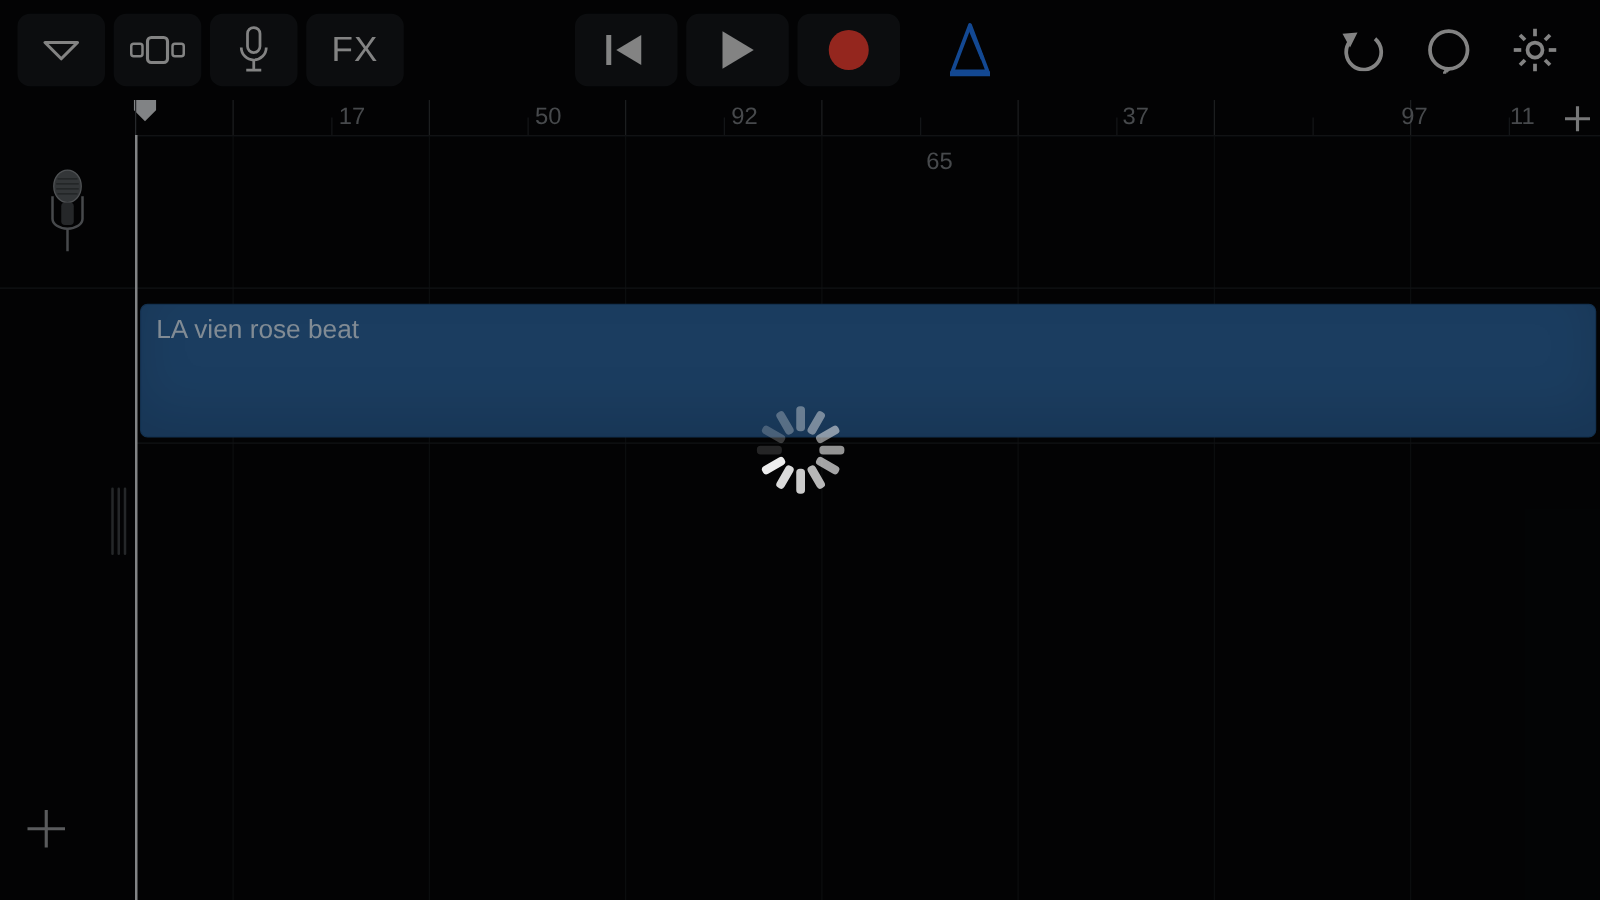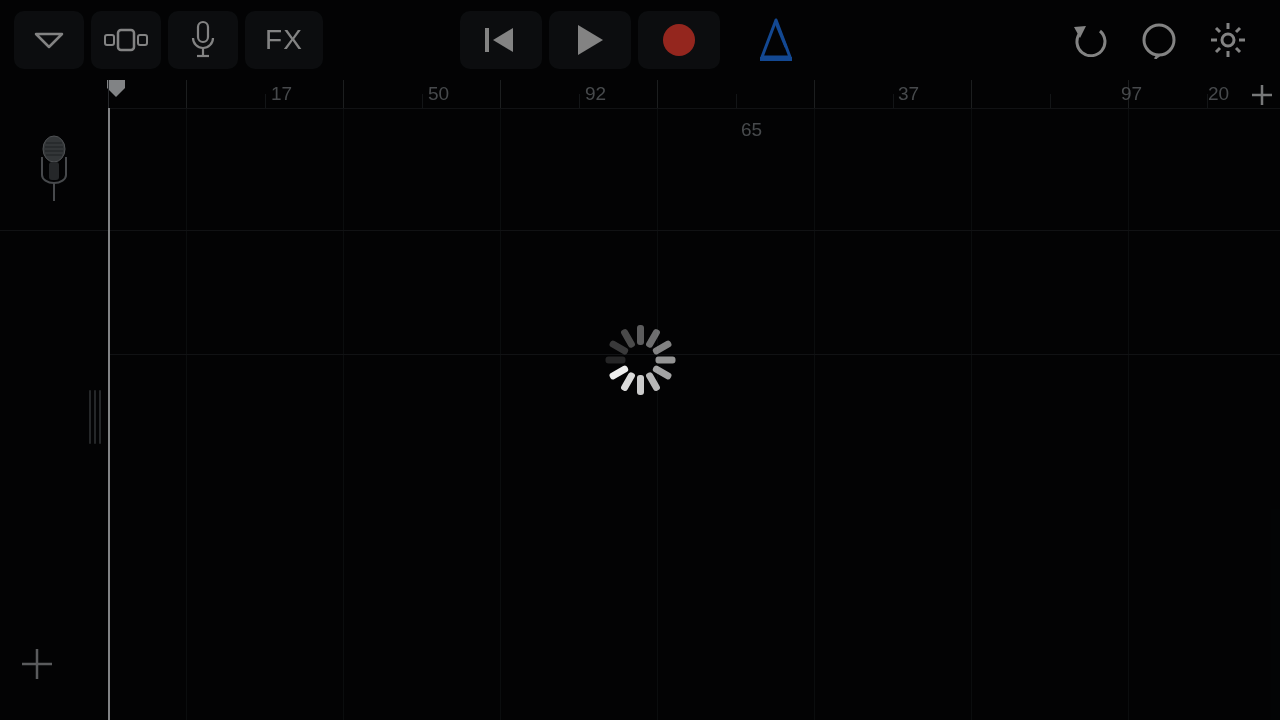--- a/index.html
+++ b/index.html
@@ -141,21 +141,21 @@
     <div class="tick" style="left: 863px;"></div>
     <div class="tick minor" style="left: 941.5px;"></div>
     <div class="tick" style="left: 1020px;"></div>
     <div class="tick minor" style="left: 1098.5px;"></div>
     <div class="ticklabel" style="left: 163px;">17</div>
     <div class="ticklabel" style="left: 320px;">50</div>
     <div class="ticklabel" style="left: 477px;">92</div>
     <div class="ticklabel" style="left: 633px; margin-top: 36px;">65</div>
     <div class="ticklabel" style="left: 790px;">37</div>
     <div class="ticklabel" style="left: 986px; margin-left: 27px;">97</div>
-    <div class="ticklabel" style="left: 1100px;">20</div>
+    <div class="ticklabel" style="left: 1100px;">11</div>
   </div>
 <div class="playhead-marker">
   <svg width="18" height="18" viewBox="0 0 18 18">
       <polygon points="0,0 18,0 18,8 9,17 0,8" fill="#c7c9cc"></polygon>
     </svg>
 </div>
 <div class="plus-right">
   <svg width="24" height="24" viewBox="0 0 24 24">
       <line x1="12" y1="2" x2="12" y2="22" stroke="#b7b9bb" stroke-width="2.5"></line>
       <line x1="2" y1="12" x2="22" y2="12" stroke="#b7b9bb" stroke-width="2.5"></line>
@@ -193,20 +193,23 @@
     <div class="vline" style="left: 863px;"></div>
     <div class="vline" style="left: 706px;"></div>
     <div class="vline" style="left: 549px;"></div>
     <div class="vline" style="left: 392px;"></div>
     <div class="vline" style="left: 235px;"></div>
     <div class="vline" style="left: 78px;"></div>
   <div class="lane-sep" style="top:0"></div>
   <div class="lane-sep" style="top:122px"></div>
   <div class="lane-sep" style="top:246px"></div>
   <div class="playhead"></div>
+  <div class="region">
+    <div class="title">LA vien rose beat</div>
+  </div>
 </div>
 
 <div class="overlay">
   <div class="spinner">
       <div style="transform: rotate(0deg); opacity: 0.38;"></div>
       <div style="transform: rotate(30deg); opacity: 0.46;"></div>
       <div style="transform: rotate(60deg); opacity: 0.54;"></div>
       <div style="transform: rotate(90deg); opacity: 0.61;"></div>
       <div style="transform: rotate(120deg); opacity: 0.69;"></div>
       <div style="transform: rotate(150deg); opacity: 0.77;"></div>

